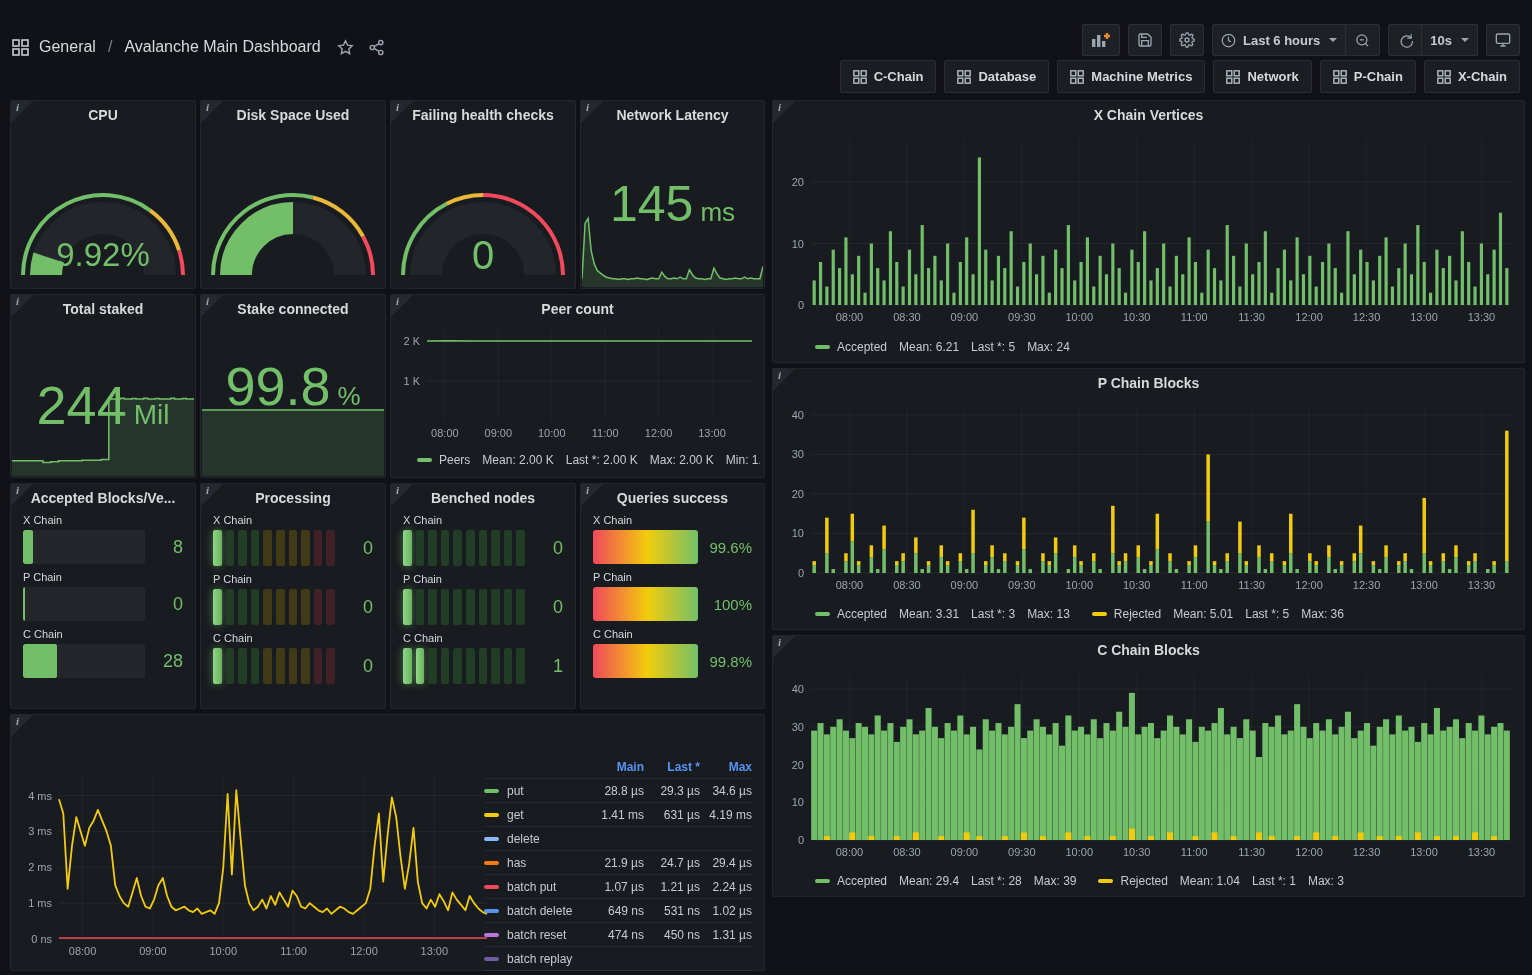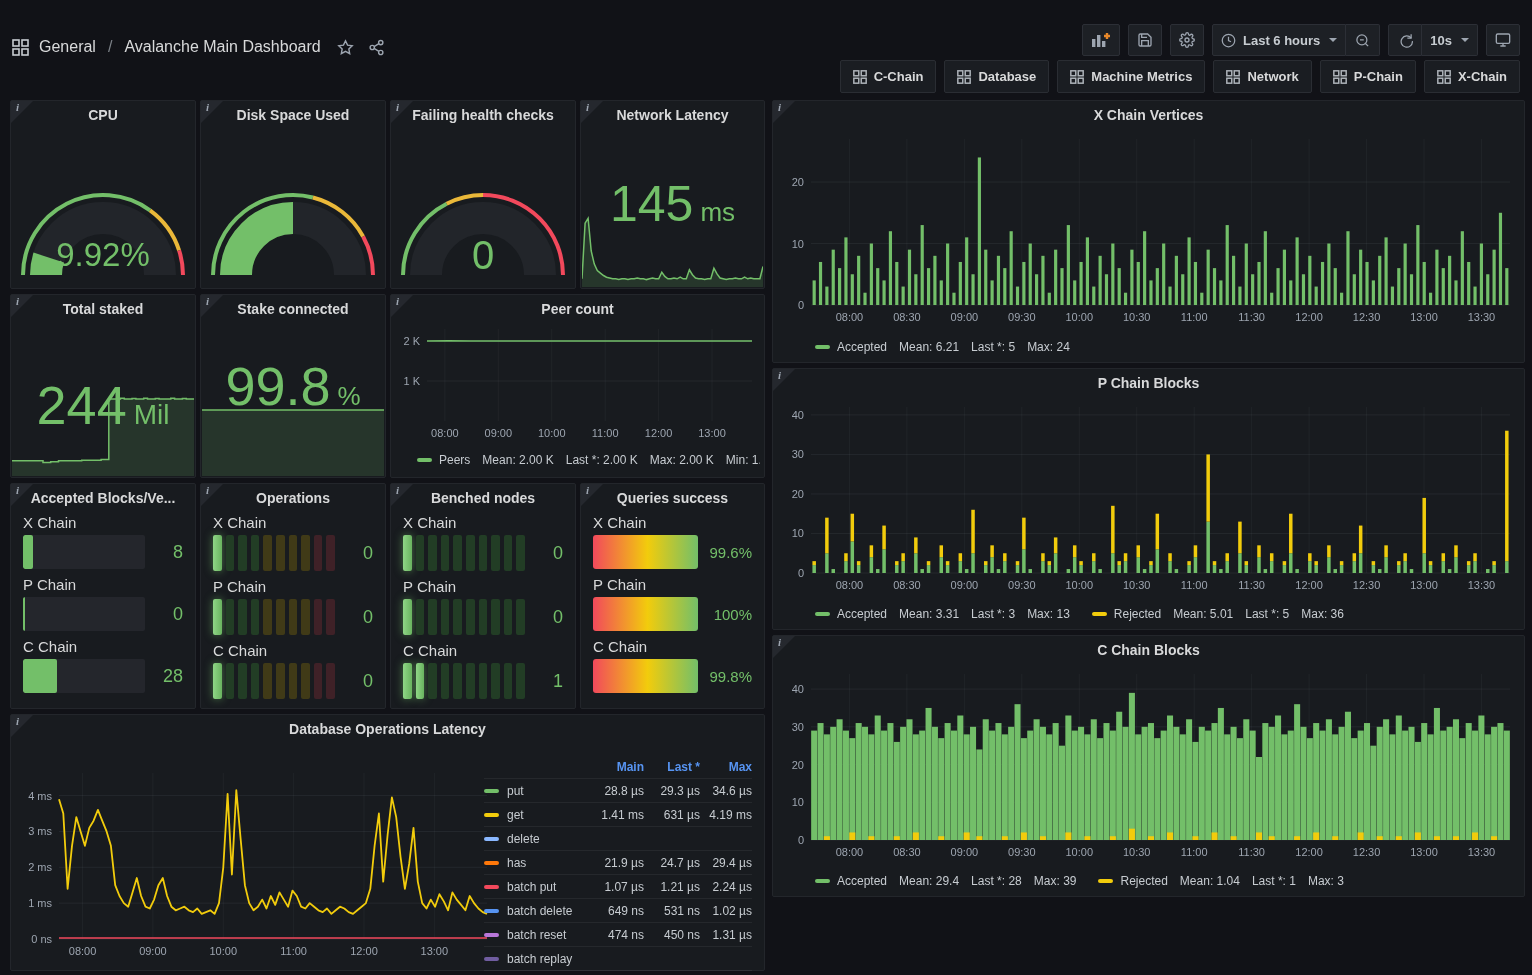--- a/index.html
+++ b/index.html
@@ -33,21 +33,21 @@
   .lg-swatch{width:15px;height:4px;border-radius:2px;margin-right:7px}
   .lg-stat{margin-left:12px}
   
   .gval{position:absolute;left:0;right:0;text-align:center;color:#73bf69;font-weight:500;z-index:2}
   .statval{position:absolute;left:0;right:0;text-align:center;color:#73bf69;font-weight:500;z-index:2}
   .statval .unit{font-size:26px;margin-left:7px;font-weight:500}
   .spark{position:absolute;left:1px;right:1px;bottom:1px}
   
   .rows{position:absolute;left:12px;right:12px;top:28px}
   .grow{margin-bottom:7px}
-  .rlabel{font-size:15px;color:#d8d9da;margin:2px 0 4px 0}
+  .rlabel{font-size:11px;color:#d8d9da;margin:2px 0 4px 0}
   .rbar{display:flex;align-items:center;gap:10px}
   .bg-track{flex:1;height:34px;background:#24262c;border-radius:2px;position:relative;overflow:hidden}
   .bg-fill{position:absolute;left:0;top:0;bottom:0;background:#73bf69;border-radius:2px}
   .rval{min-width:28px;text-align:right;color:#73bf69;font-size:18px;font-weight:500}
   .led{flex:1;display:flex;gap:4px;height:36px}
   .led .cell{flex:1;border-radius:2px}
   .led .lit{background:linear-gradient(90deg,#8fd686,#69b35f)!important;box-shadow:0 0 9px rgba(115,191,105,.55)}
   .gradbar{flex:1;height:34px;border-radius:3px;background:linear-gradient(90deg,#f2495c 0%,#f2cc0c 52%,#73bf69 100%)}
   
   .dbtable{position:absolute;font-size:12px;color:#c7ccd1}
@@ -359,21 +359,21 @@
           <div class="bg-track">
             <div class="bg-fill" style="width: 28%;"></div>
           </div>
       <div class="rval">28</div>
         </div>
     </div>
   </div>
 </div>
 <div class="panel" style="left:200px;top:483px;width:186px;height:226px">
   <div class="info">i</div>
-  <div class="ptitle">Operations</div>
+  <div class="ptitle">Processing</div>
   <div class="rows">
     <div class="grow">
       <div class="rlabel">X Chain</div>
       <div class="rbar">
           <div class="led">
             <div class="cell lit" style="background: rgb(34, 61, 37);"></div>
             <div class="cell" style="background: rgb(34, 61, 37);"></div>
             <div class="cell" style="background: rgb(34, 61, 37);"></div>
             <div class="cell" style="background: rgb(34, 61, 37);"></div>
             <div class="cell" style="background: rgb(64, 58, 23);"></div>
@@ -507,21 +507,20 @@
       <div class="rbar">
           <div class="gradbar"></div>
       <div class="rval" style="min-width:44px;font-size:15px">99.8%</div>
         </div>
     </div>
   </div>
 </div>
 
 <div class="panel" style="left:10px;top:714px;width:755px;height:257px">
   <div class="info">i</div>
-  <div class="ptitle">Database Operations Latency</div>
   <div class="chart" style="left:4px;top:28px;width:478px;height:224px"><svg width="478" height="224">
         <line x1="67.53999999999999" x2="67.53999999999999" y1="30" y2="196" stroke="rgba(204,212,224,0.05)"></line>
         <text x="67.53999999999999" y="212" text-anchor="middle">08:00</text>
         <line x1="137.9032" x2="137.9032" y1="30" y2="196" stroke="rgba(204,212,224,0.05)"></line>
         <text x="137.9032" y="212" text-anchor="middle">09:00</text>
         <line x1="208.26639999999998" x2="208.26639999999998" y1="30" y2="196" stroke="rgba(204,212,224,0.05)"></line>
         <text x="208.26639999999998" y="212" text-anchor="middle">10:00</text>
         <line x1="278.6296" x2="278.6296" y1="30" y2="196" stroke="rgba(204,212,224,0.05)"></line>
         <text x="278.6296" y="212" text-anchor="middle">11:00</text>
         <line x1="348.9928" x2="348.9928" y1="30" y2="196" stroke="rgba(204,212,224,0.05)"></line>

